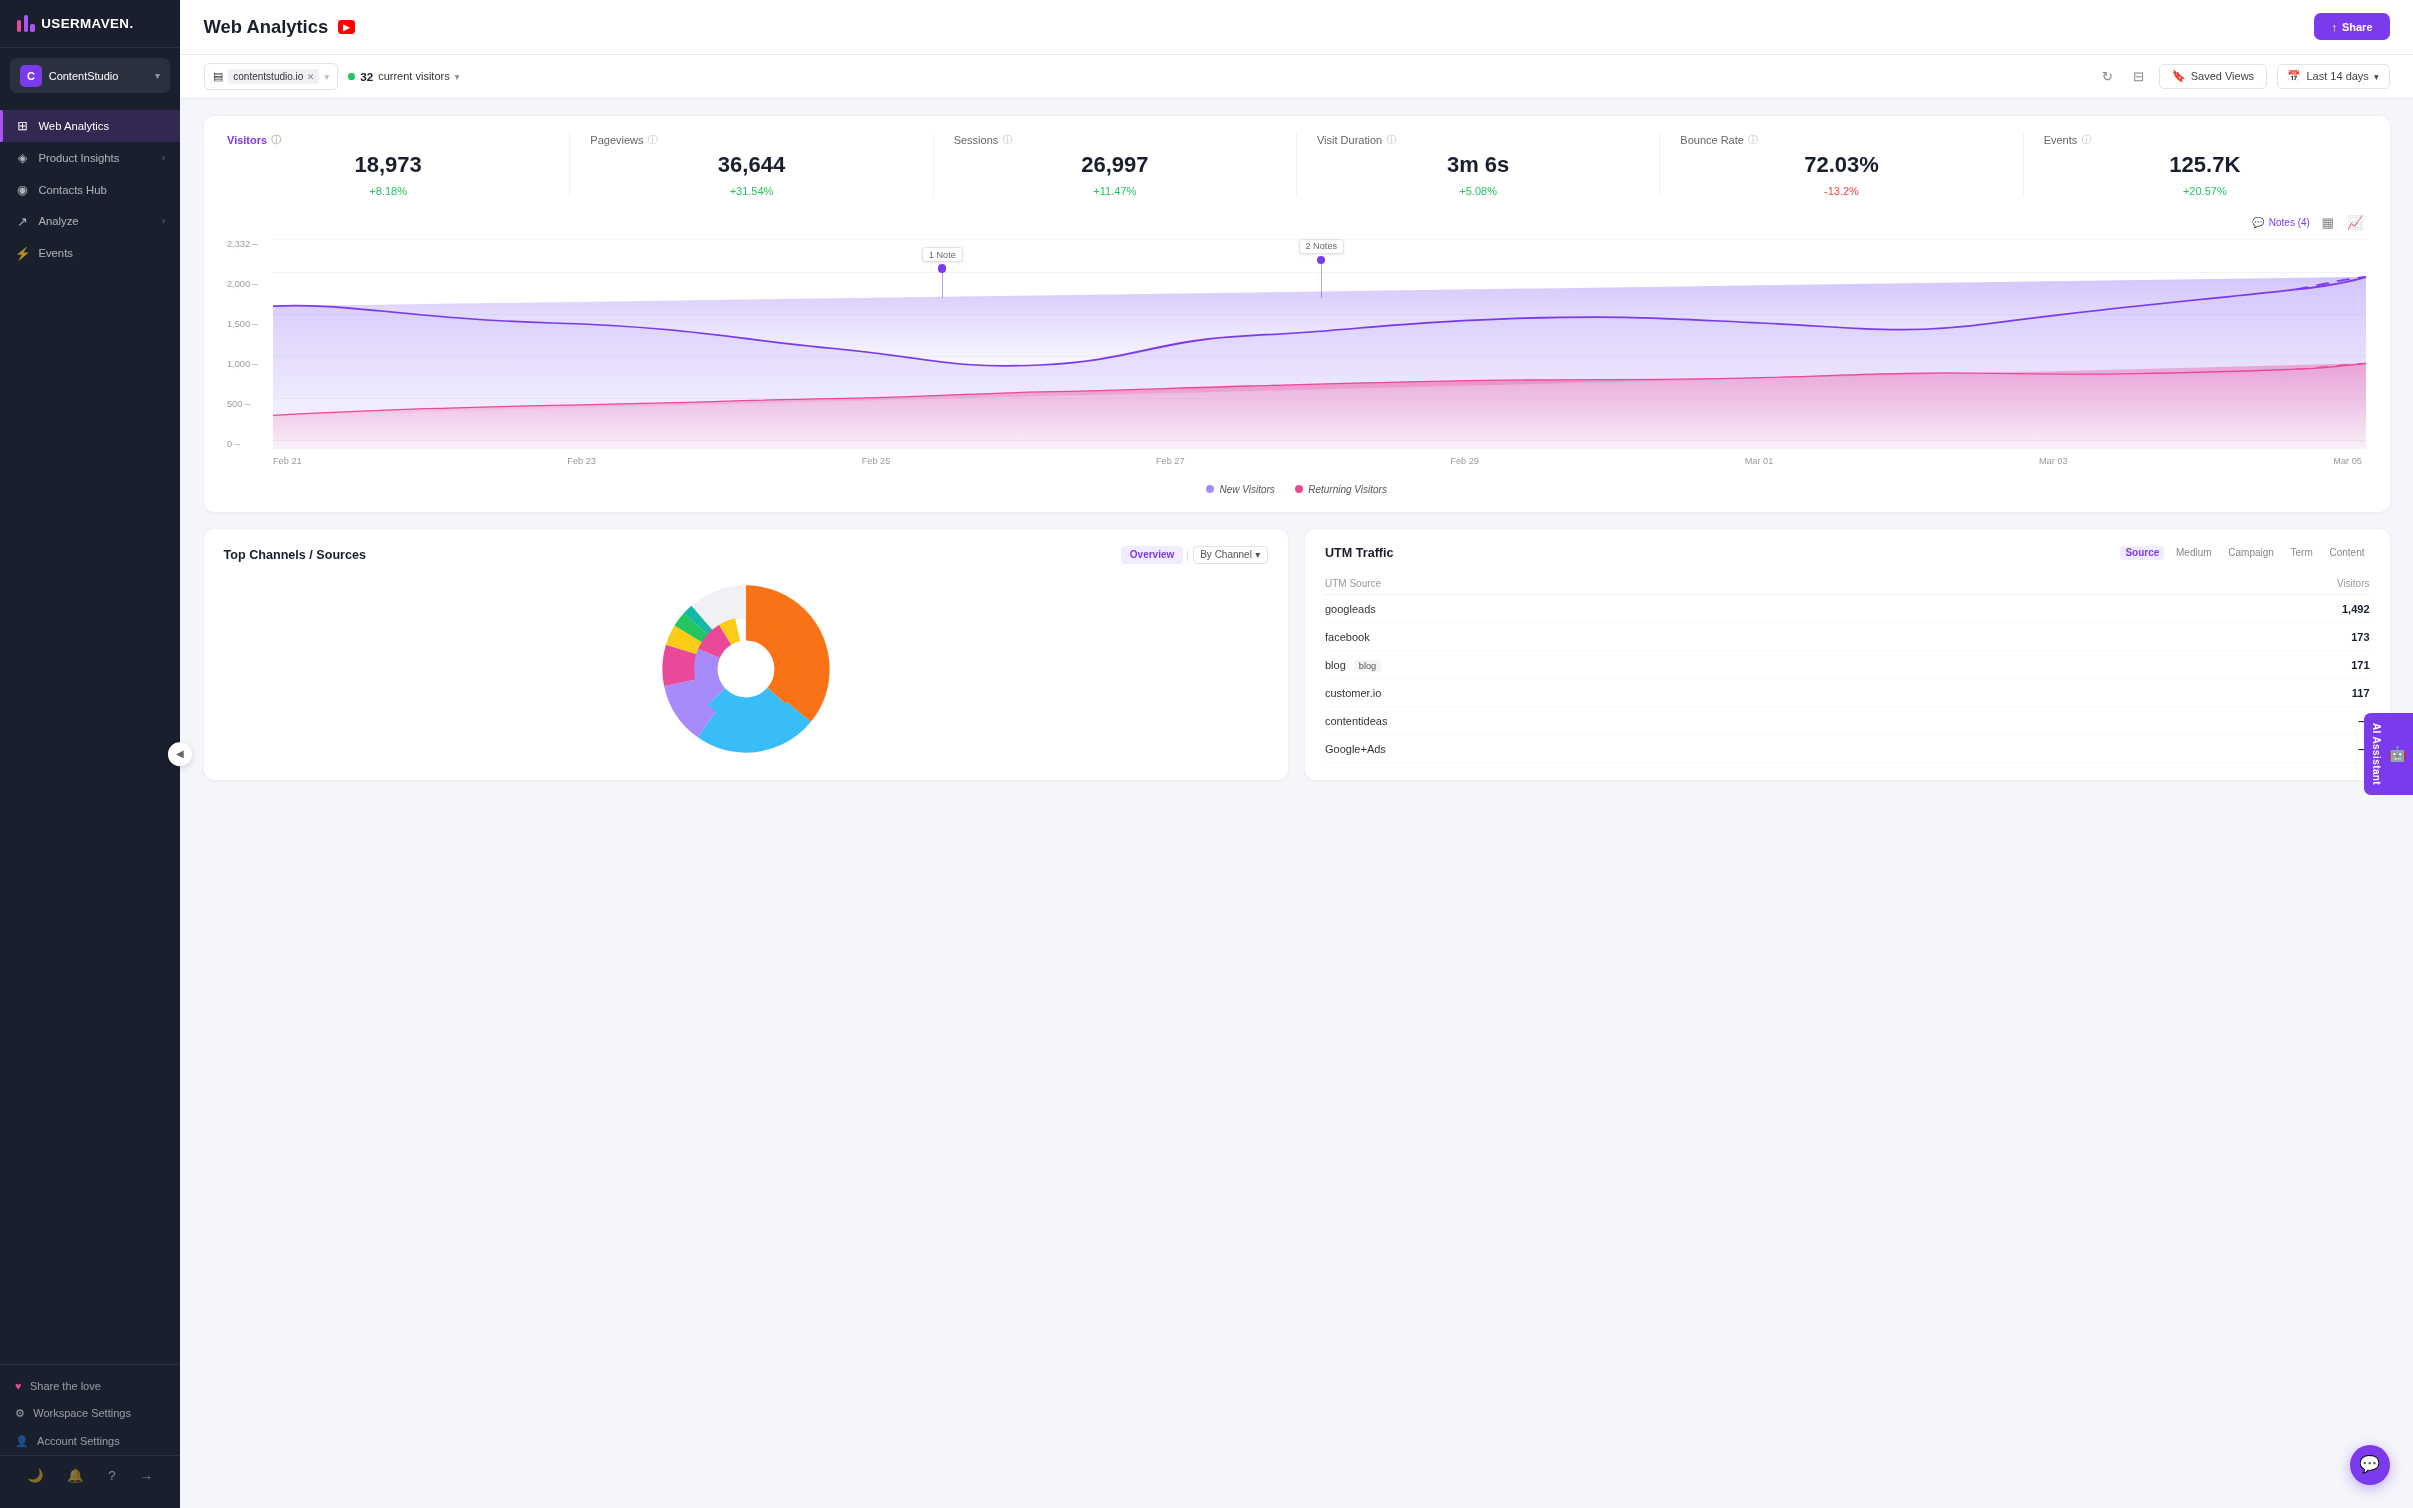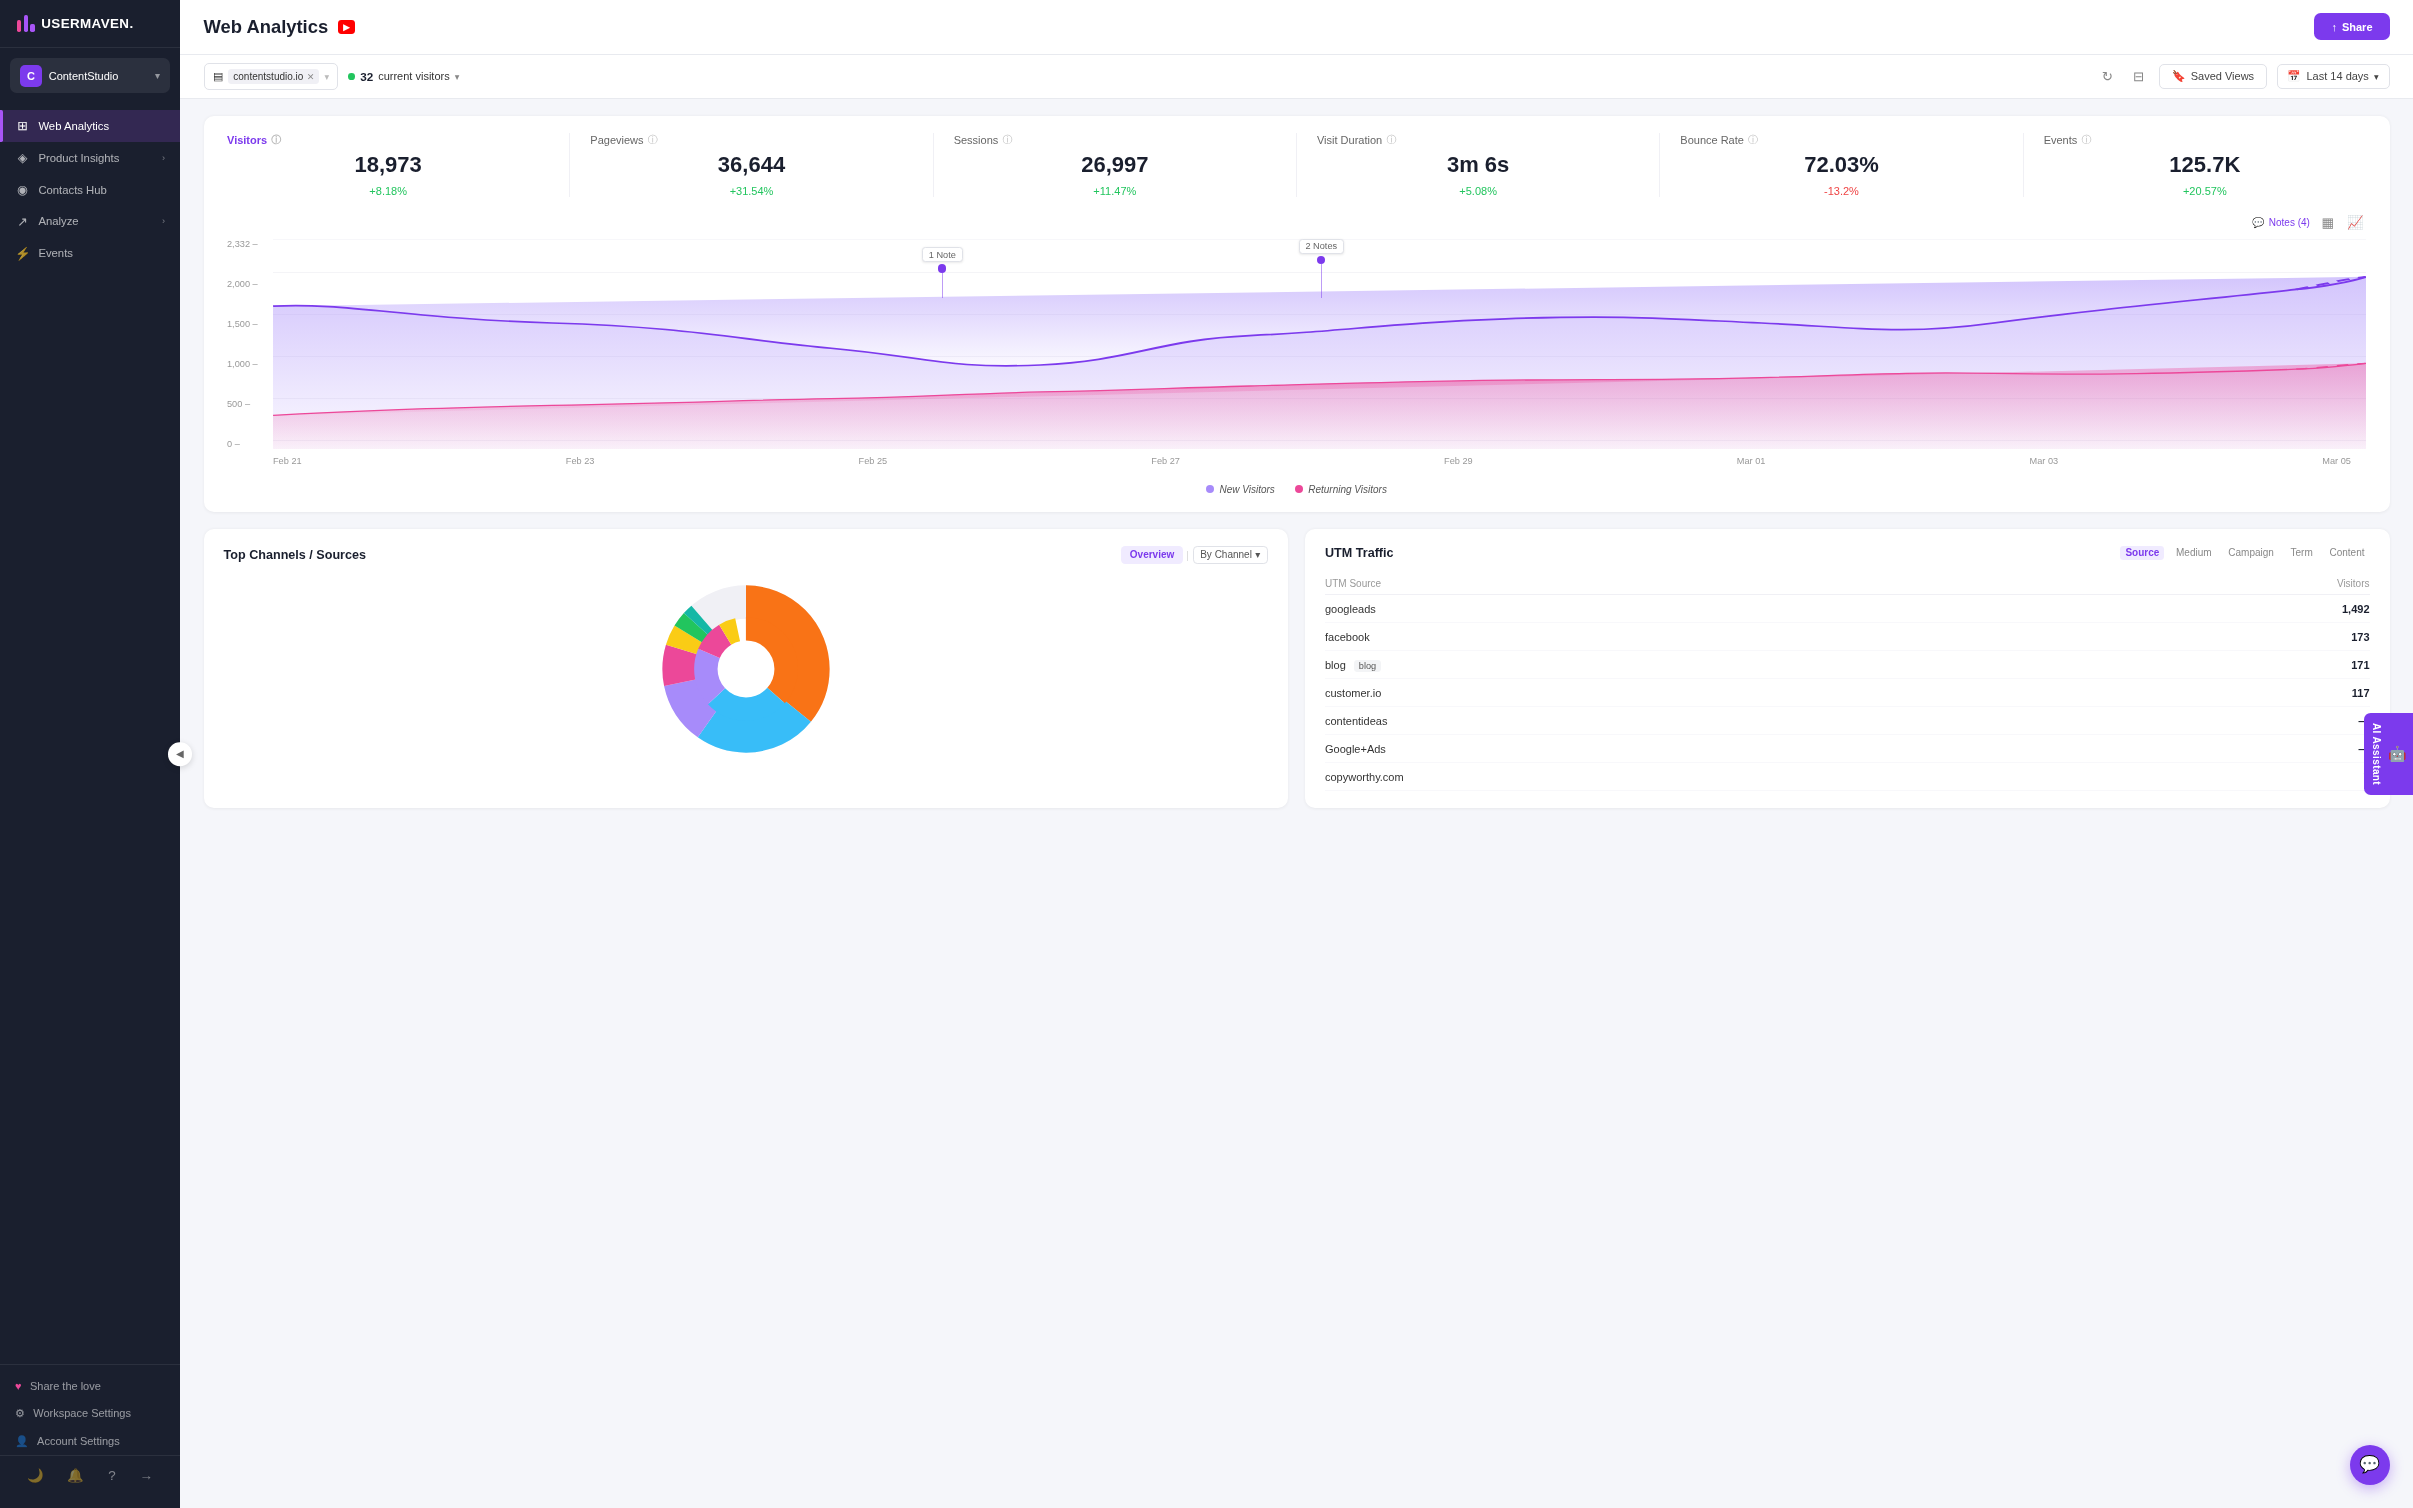--- a/index.html
+++ b/index.html
@@ -357,21 +357,21 @@
     .chart-svg-area {
       position: absolute;
       left: 46px;
       right: 0;
       top: 0;
       bottom: 25px;
     }
     .chart-x-labels {
       position: absolute;
       left: 46px;
-      right: 15px;
+      right: 4px;
       bottom: 0;
       height: 25px;
       display: flex;
       justify-content: space-between;
       align-items: center;
       font-size: 9.2px;
       color: #999;
     }
     .chart-legend {
       display: flex;
@@ -912,24 +912,20 @@
             <span class="utm-visitors">117</span>
           </div>
           <div class="utm-table-row">
             <span class="utm-source-name">contentideas</span>
             <span class="utm-visitors">—</span>
           </div>
           <div class="utm-table-row">
             <span class="utm-source-name">Google+Ads</span>
             <span class="utm-visitors">—</span>
           </div>
-          <div class="utm-table-row">
-            <span class="utm-source-name">copyworthy.com</span>
-            <span class="utm-visitors">7</span>
-          </div>
         </div>
       </div>
     </div>
 
   </div>
 </div>
 
 <div class="ai-assistant-btn">
   <span style="font-size:15px;">🤖</span>
   <span>AI Assistant</span>

